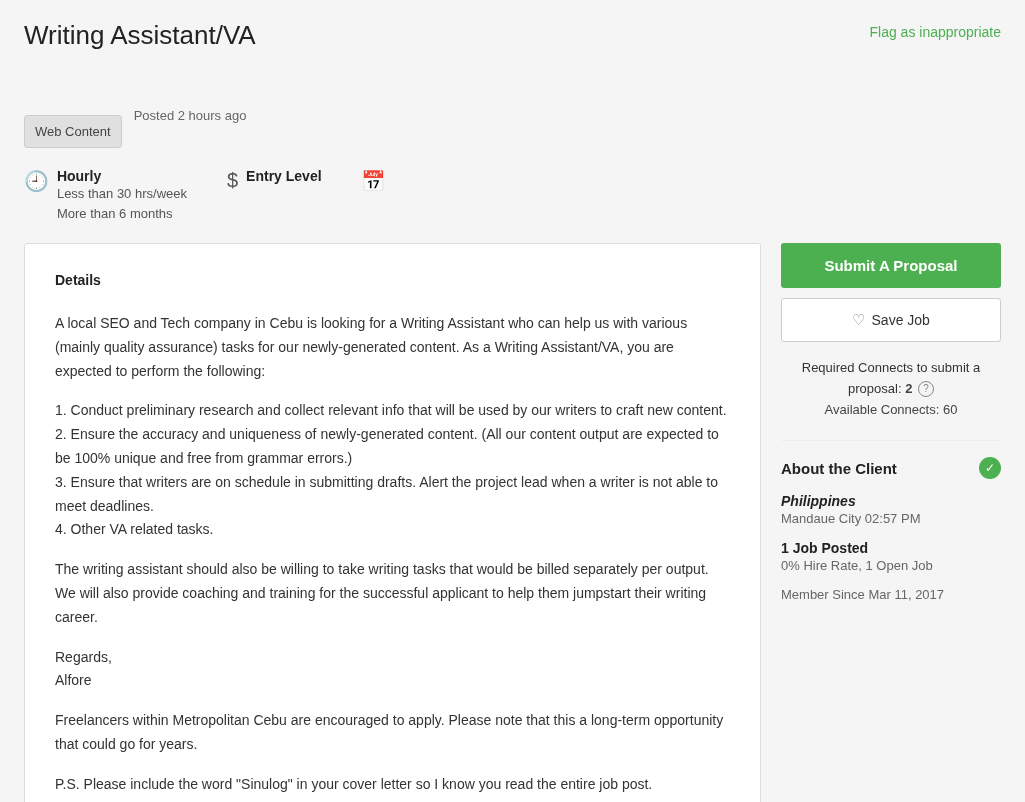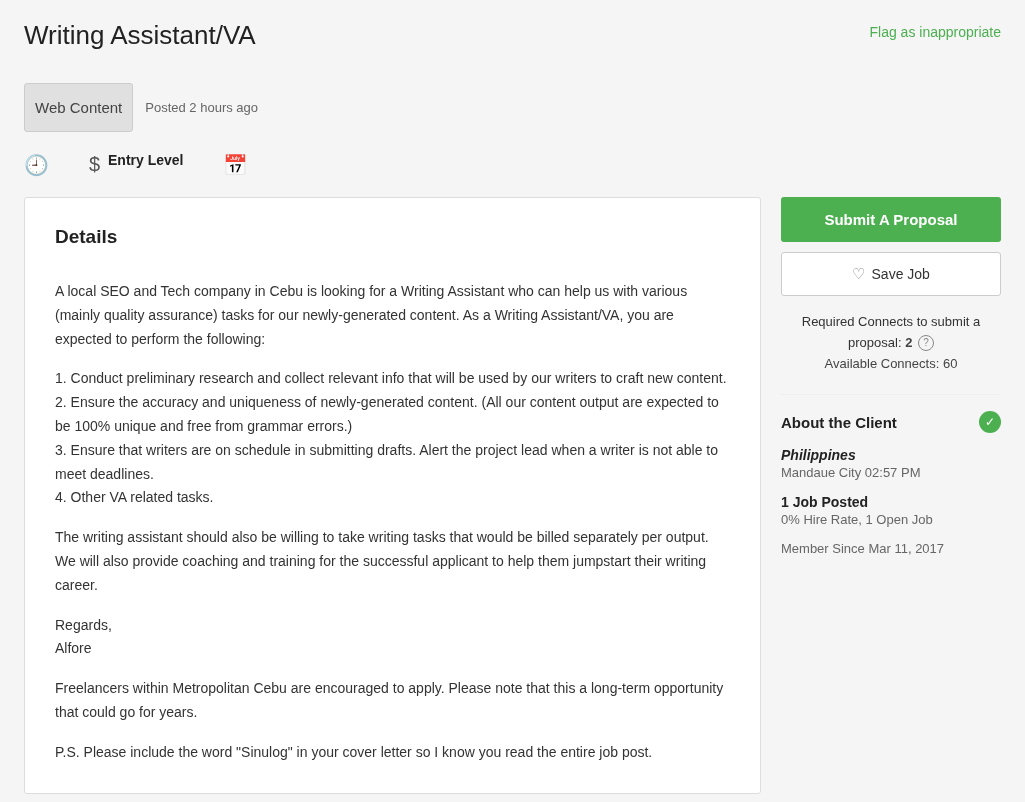--- a/index.html
+++ b/index.html
@@ -38,23 +38,24 @@
     .meta-bar {
       display: flex;
       align-items: center;
       gap: 12px;
       margin-bottom: 20px;
     }
     .tag-badge {
       background: #e0e0e0;
       border: 1px solid #ccc;
       border-radius: 3px;
-      padding: 15px 10px;
-      font-size: 15px;
+      padding: 8px 10px;
+      font-size: 13px;
       color: #444;
+      margin-top: 32px;
     }
     .posted-time {
       color: #666;
       font-size: 13px;
     }
 
     .details-row {
       display: flex;
       gap: 40px;
       margin-bottom: 20px;
@@ -93,24 +94,24 @@
       border: 1px solid #ddd;
       border-radius: 3px;
       padding: 28px 30px;
     }
     .sidebar {
       width: 220px;
       flex-shrink: 0;
     }
 
     .details-heading {
-      font-size: 19px;
-      font-weight: 700;
-      color: #222;
-      margin-bottom: 32px;
+      font-size: 14px;
+      font-weight: 700;
+      color: #222;
+      margin-bottom: 24px;
     }
     .job-description {
       font-size: 14px;
       color: #333;
       line-height: 1.7;
     }
     .job-description p {
       margin-bottom: 16px;
     }
     .job-description p:last-child { margin-bottom: 0; }
@@ -240,20 +241,25 @@
 
   <div class="meta-bar">
     <span class="tag-badge">Web Content</span>
     <span class="posted-time">Posted 2 hours ago</span>
   </div>
 
   <div class="details-row">
 
     <div class="detail-item">
       <span class="detail-icon">🕘</span>
+      <div class="detail-content">
+        <div class="detail-label">Hourly</div>
+        <div class="detail-sub">Less than 30 hrs/week</div>
+        <div class="detail-sub">More than 6 months</div>
+      </div>
     </div>
 
     <div class="detail-item">
       <span class="detail-icon">$</span>
       <div class="detail-content">
         <div class="detail-label">Entry Level</div>
       </div>
     </div>
 
     <div class="detail-item">

